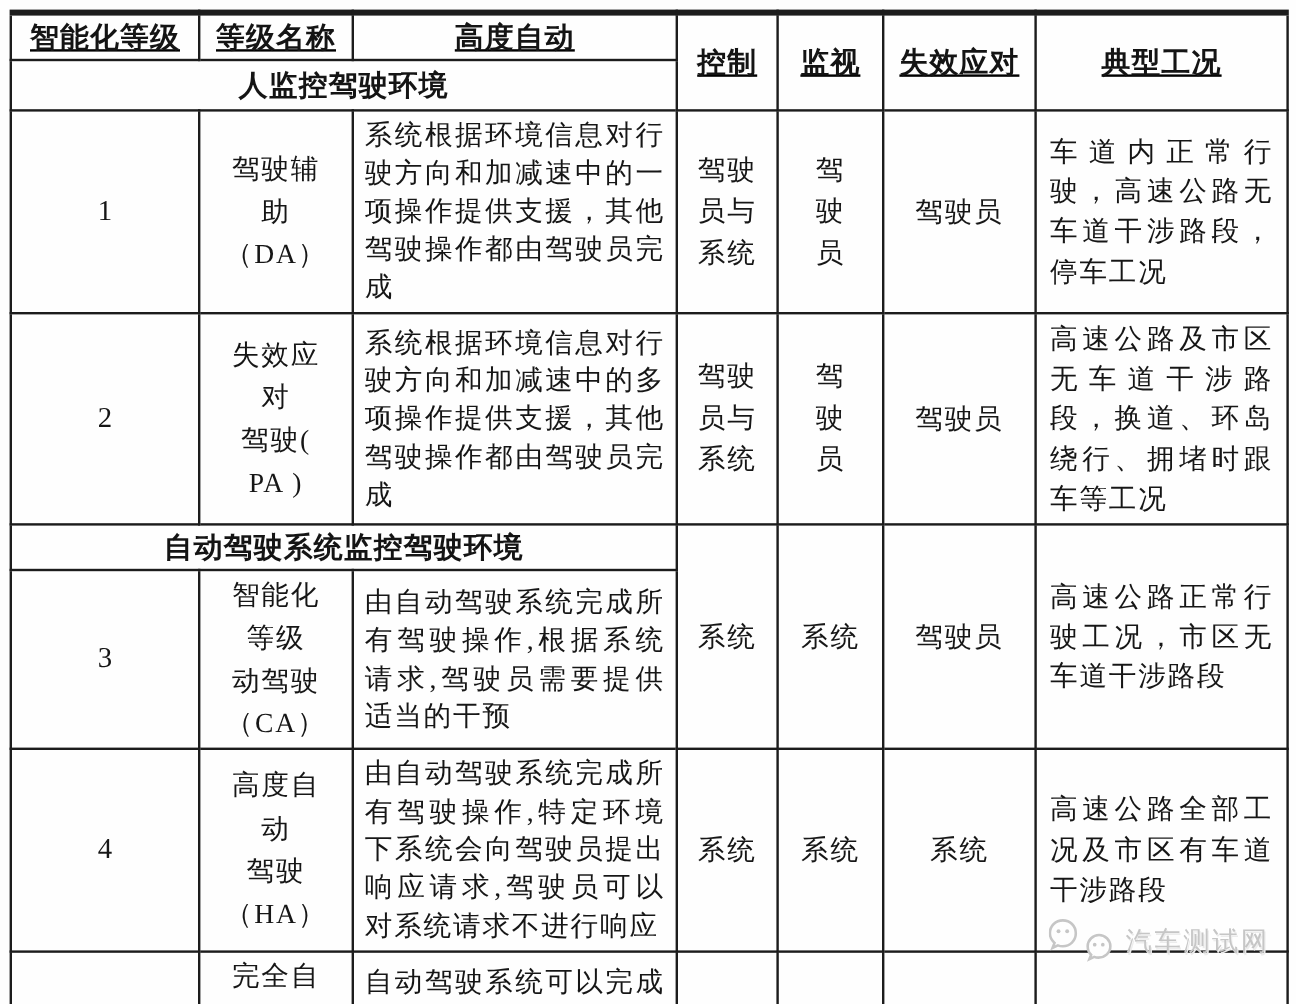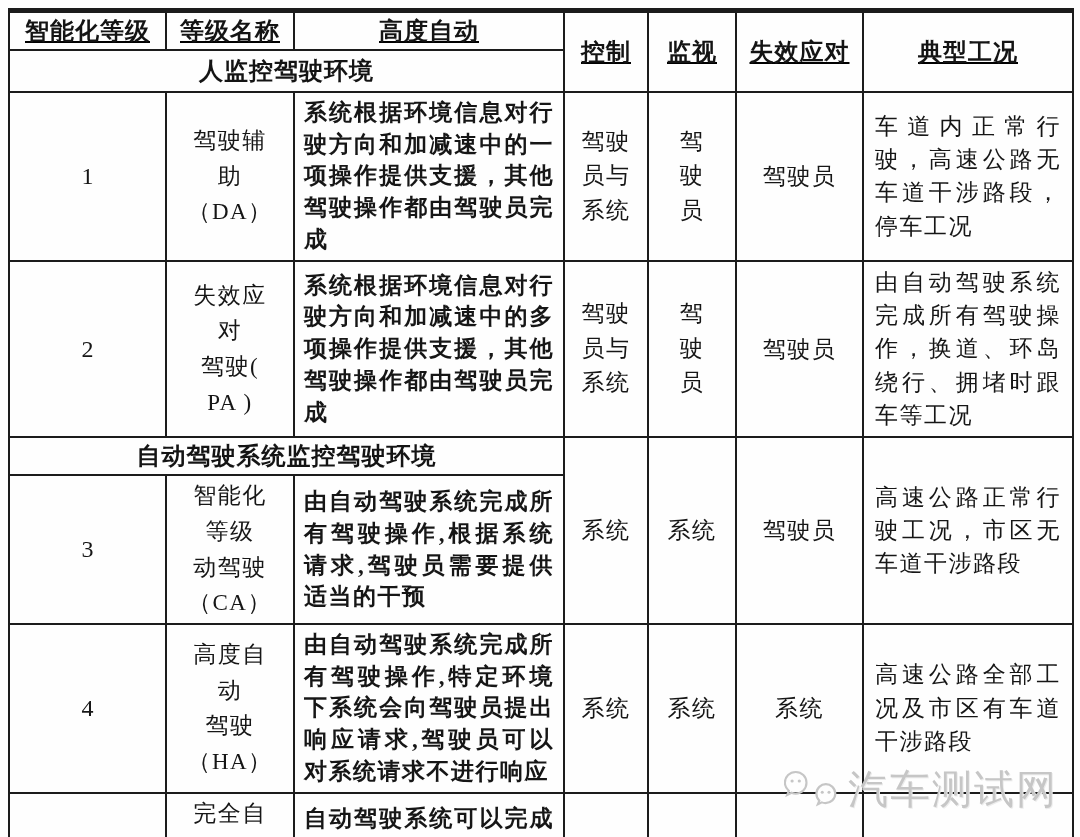--- a/index.html
+++ b/index.html
@@ -43,21 +43,20 @@
     font-size:23px;
     letter-spacing:1.5px;
   }
   .num{font-size:24px;letter-spacing:0;}
   .def{
     text-align:justify;
     text-align-last:left;
     text-justify:inter-character;
     padding:4px 9px;
     line-height:1.38;
-    font-weight:bold;
   }
   .typ{
     text-align:justify;
     text-align-last:left;
     text-justify:inter-character;
     padding:4px 11px;
     line-height:1.45;
     margin-top:28px;
   }
   .pre{white-space:pre-line;line-height:1.5;}
@@ -76,21 +75,21 @@
     position:absolute;
     right:22px;
     top:762px;
     display:flex;
     align-items:center;
     gap:10px;
     color:#c6c6c6;
   }
   .watermark .wm-text{
     font-family:"Liberation Sans","DejaVu Sans",sans-serif;
-    font-size:40px;
+    font-size:22px;
     letter-spacing:2px;
     color:#c6c6c6;
     text-shadow:1px 1px 0 #ececec;
   }
 </style>
 </head>
 <body>
 
 <div class="sheet">
   <table>
@@ -139,21 +138,21 @@
       <td class="b name">失效应对
 驾驶( PA )</td>
       <td class="b def">系统根据环境信息对行驶方向和加减速中的多项操作提供支援，其他驾驶操作都由驾驶员完成</td>
       <td class="b pre">驾驶
 员与
 系统</td>
       <td class="b pre">驾
 驶
 员</td>
       <td class="b">驾驶员</td>
-      <td class="b typ">由自动驾驶系统完成所有驾驶操作，换道、环岛绕行、拥堵时跟车等工况</td>
+      <td class="b typ">高速公路及市区无车道干涉路段，换道、环岛绕行、拥堵时跟车等工况</td>
     </tr>
 
     <tr class="r-sub2">
       <td class="hdr" colspan="3">自动驾驶系统监控驾驶环境</td>
       <td class="b" rowspan="2">系统</td>
       <td class="b" rowspan="2">系统</td>
       <td class="b" rowspan="2">驾驶员</td>
       <td class="b typ" rowspan="2">高速公路正常行驶工况，市区无车道干涉路段</td>
     </tr>
 

